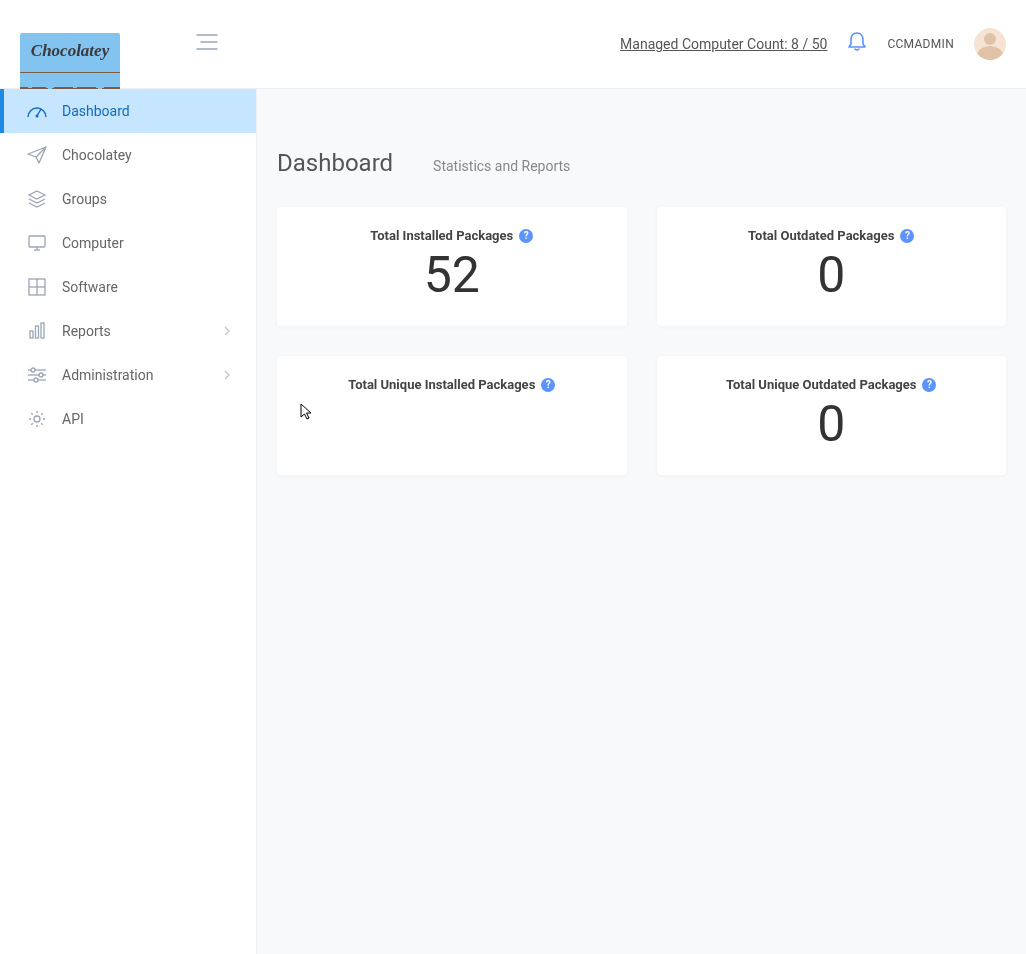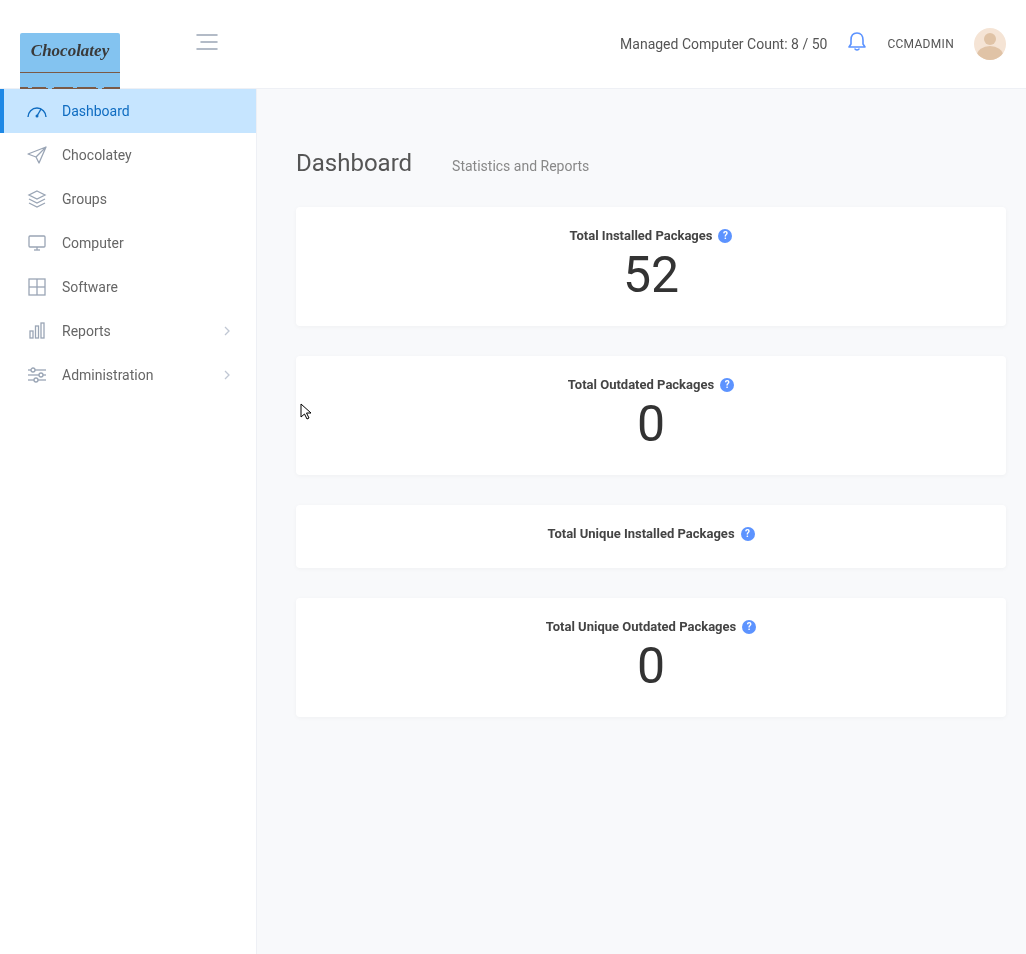--- a/index.html
+++ b/index.html
@@ -67,20 +67,21 @@
     }
     .header-right {
       margin-left: auto;
       display: flex;
       align-items: center;
       gap: 20px;
     }
     .computer-count {
       font-size: 14px;
       color: #555;
+      text-decoration: underline;
     }
     .bell-icon {
       color: #5c93ff;
       cursor: pointer;
     }
     .username {
       font-size: 12px;
       color: #555;
       letter-spacing: 0.3px;
     }
@@ -110,21 +111,20 @@
       left: 50%;
       transform: translateX(-50%);
       width: 26px;
       height: 18px;
       border-radius: 50% 50% 0 0;
       background: #e0c3a6;
     }
     .layout {
       display: flex;
       height: calc(100% - 89px);
-      gap: 19px;
     }
     .sidebar {
       width: 257px;
       background: #fff;
       border-right: 1px solid #eef0f5;
     }
     .sidebar-item {
       display: flex;
       align-items: center;
       height: 44px;
@@ -176,21 +176,21 @@
       font-weight: 400;
       color: #555;
     }
     .page-subtitle {
       font-size: 14px;
       color: #888;
       margin-top: 43px;
     }
     .cards {
       display: grid;
-      grid-template-columns: 1fr;
+      grid-template-columns: 1fr 1fr;
       gap: 30px;
       max-width: 760px;
     }
     .card {
       background: #fff;
       border-radius: 4px;
       padding: 18px 20px 26px;
       text-align: center;
       box-shadow: 0 1px 4px rgba(0,0,0,0.04);
     }
@@ -332,20 +332,29 @@
             <line x1="1" y1="13" x2="19" y2="13" stroke="currentColor" stroke-width="1.3"></line>
             <circle cx="9" cy="13" r="2" fill="#fff" stroke="currentColor" stroke-width="1.3"></circle>
           </svg>
       </span>
       <span>Administration</span>
       <span class="chevron">
         <svg width="6" height="10" viewBox="0 0 6 10">
             <path d="M1 1 L5 5 L1 9" fill="none" stroke="currentColor" stroke-width="1.3"></path>
           </svg>
       </span>
+    </div>
+    <div class="sidebar-item">
+      <span class="sidebar-icon">
+        <svg width="18" height="18" viewBox="0 0 18 18">
+            <circle cx="9" cy="9" r="3" fill="none" stroke="currentColor" stroke-width="1.3"></circle>
+            <path d="M9 1 L9 3 M9 15 L9 17 M1 9 L3 9 M15 9 L17 9 M3.3 3.3 L4.8 4.8 M13.2 13.2 L14.7 14.7 M3.3 14.7 L4.8 13.2 M13.2 4.8 L14.7 3.3" stroke="currentColor" stroke-width="1.3"></path>
+          </svg>
+      </span>
+      <span>API</span>
     </div>
   </div>
 
   <div class="main">
     <div class="page-header">
       <h1 class="page-title">Dashboard</h1>
       <span class="page-subtitle">Statistics and Reports</span>
     </div>
     <div class="cards">
       <div class="card">

